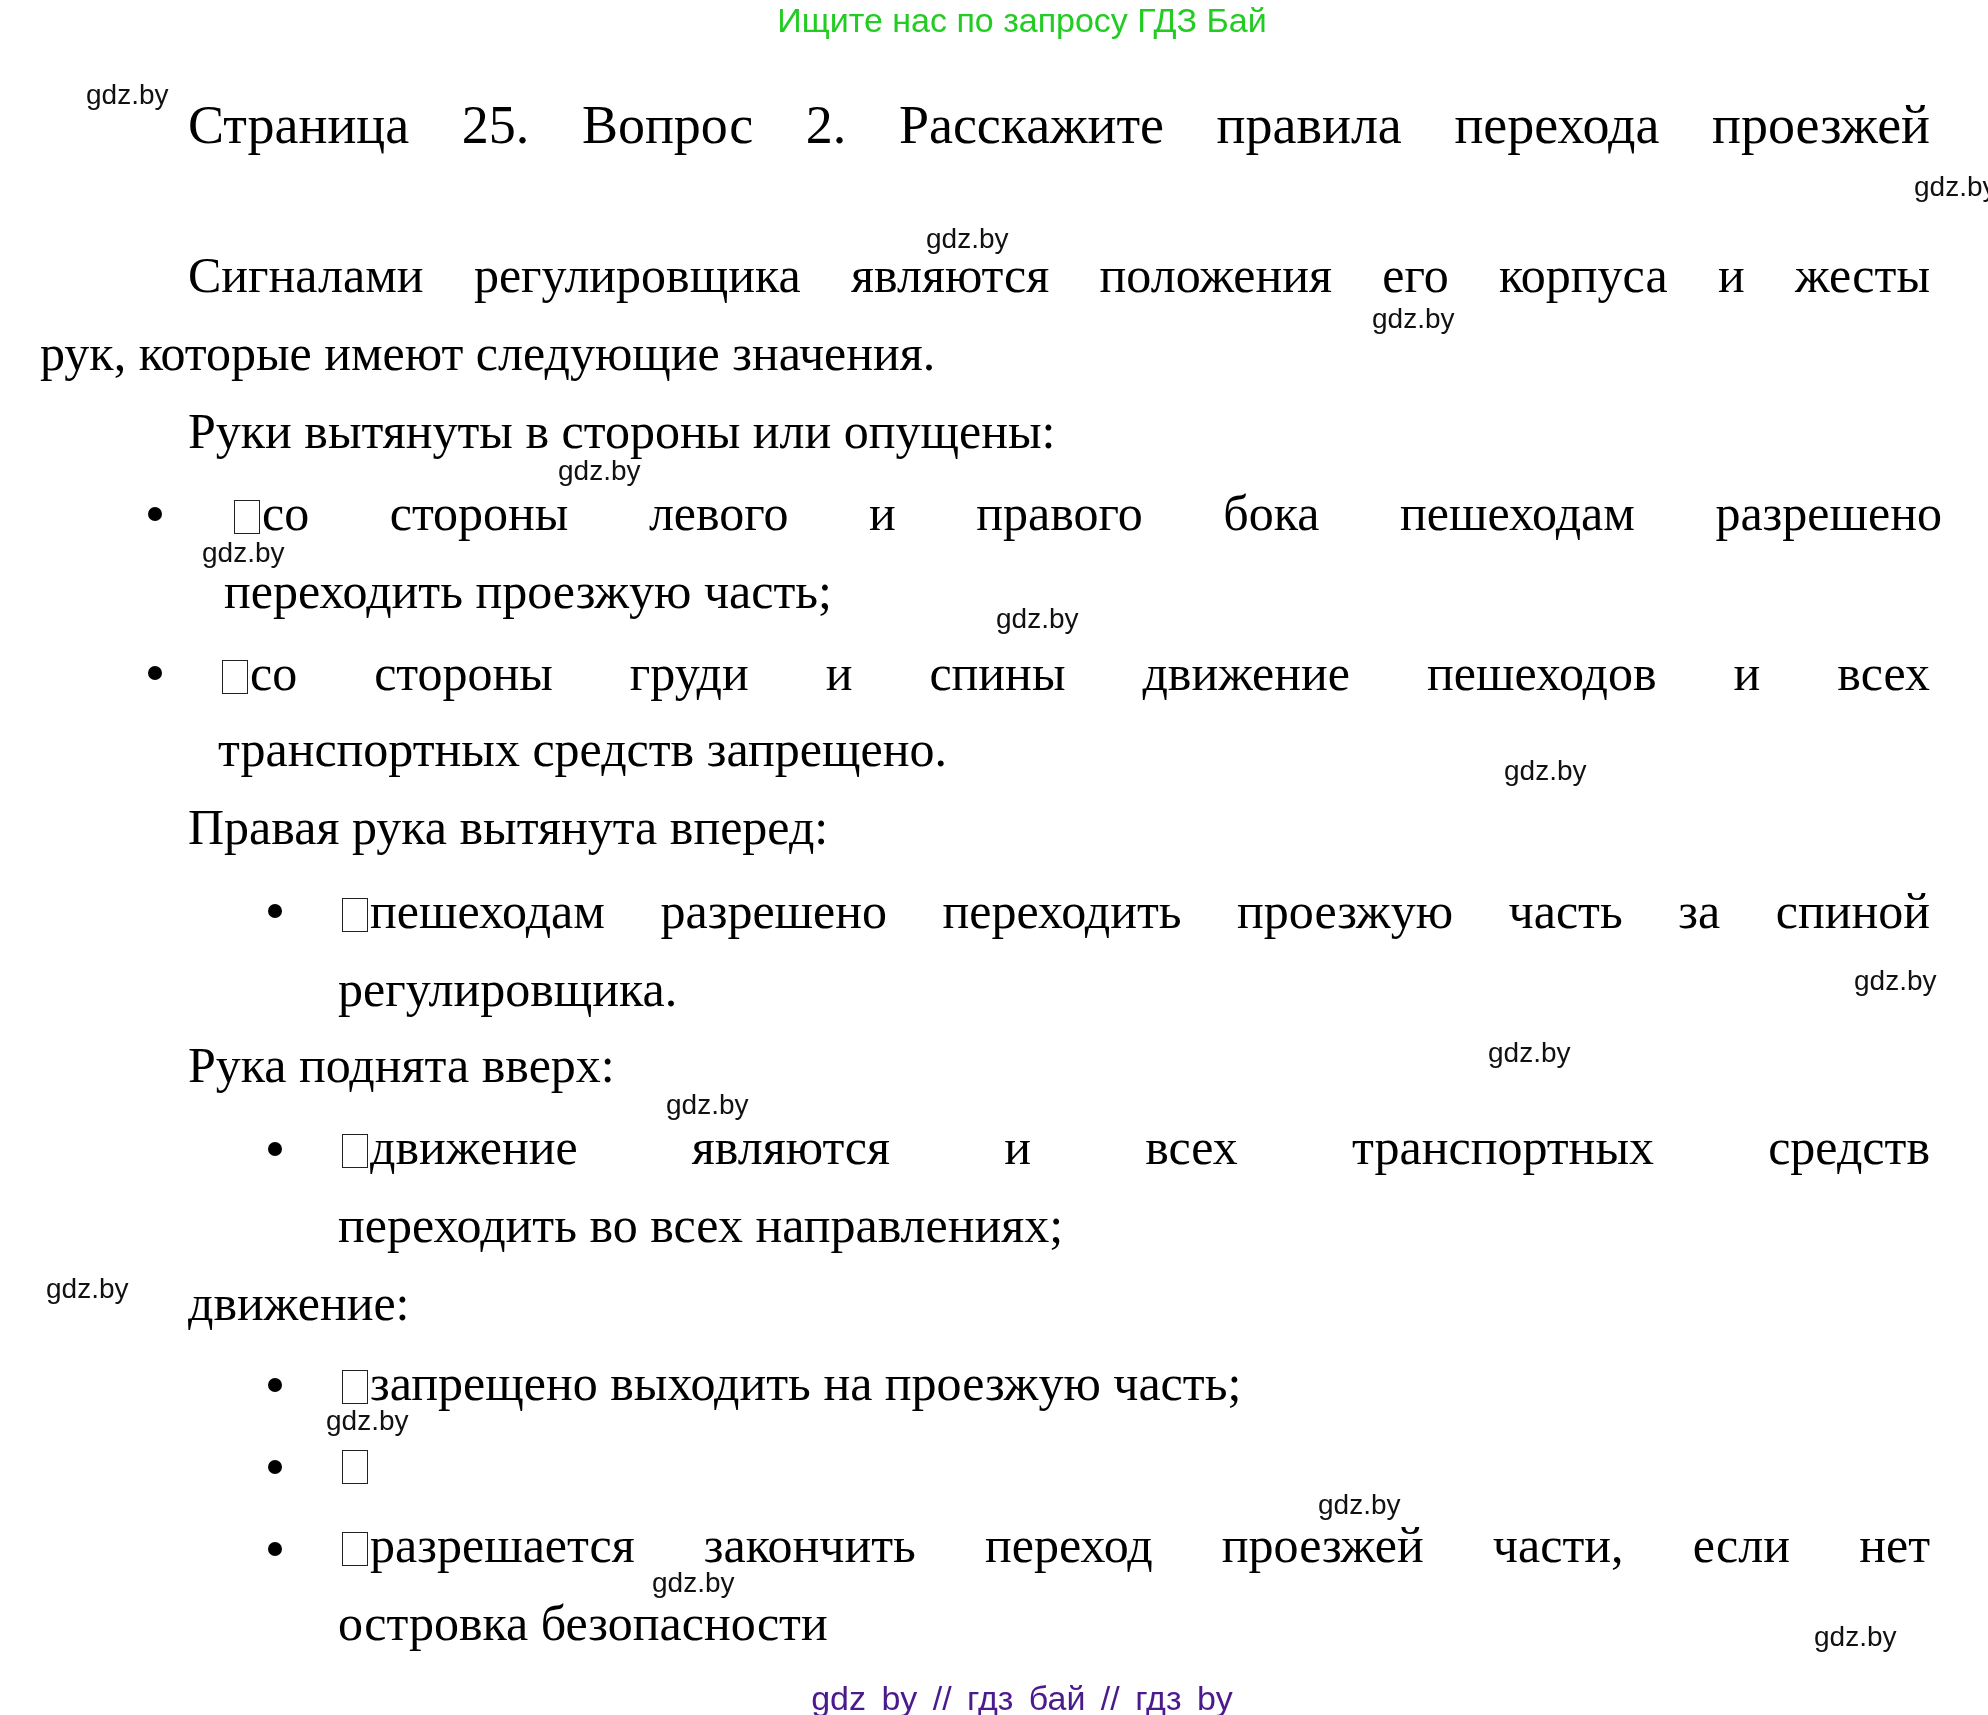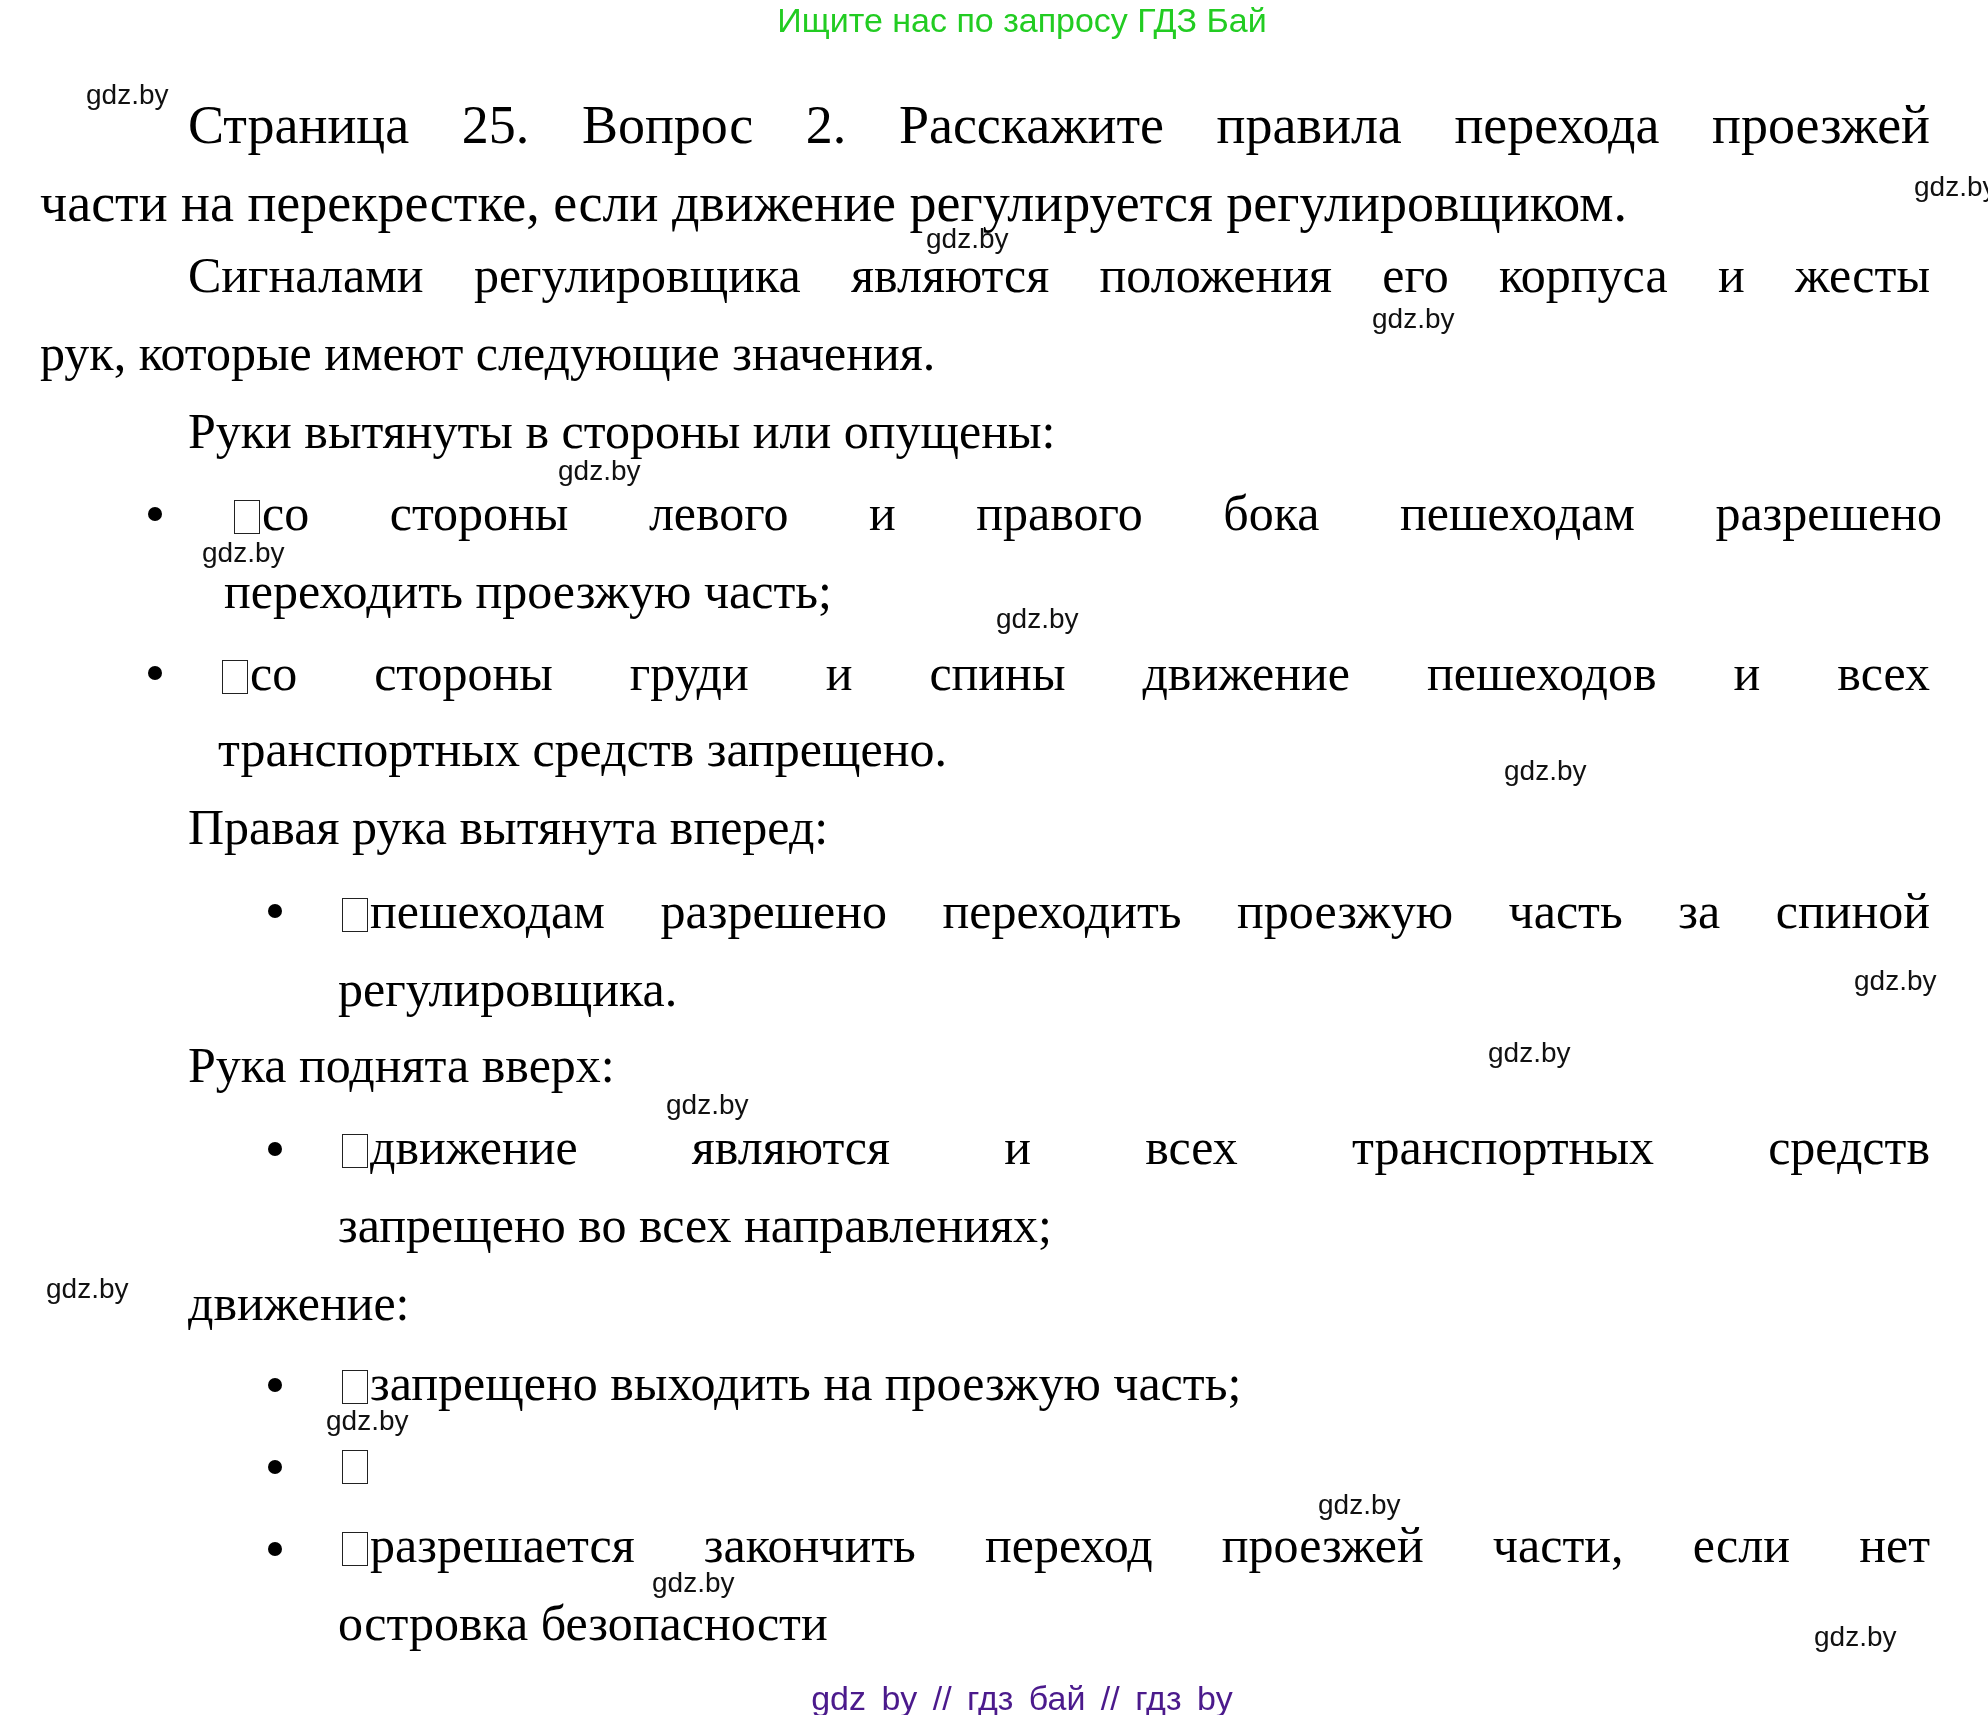--- a/index.html
+++ b/index.html
@@ -34,21 +34,20 @@
 <span class="wm sans" style="left:1460px;top:1038px">gdz.by</span>
 <span class="wm sans" style="left:638px;top:1090px">gdz.by</span>
 <span class="wm sans" style="left:18px;top:1274px">gdz.by</span>
 <span class="wm sans" style="left:298px;top:1406px">gdz.by</span>
 <span class="wm sans" style="left:1290px;top:1490px">gdz.by</span>
 <span class="wm sans" style="left:624px;top:1568px">gdz.by</span>
 <span class="wm sans" style="left:1786px;top:1622px">gdz.by</span>
 
 <div class="title serif">
   <span class="l1">Страница 25. Вопрос 2. Расскажите правила перехода проезжей</span>
-  <span class="l2">части на перекрестке, если движение регулируется регулировщиком.</span>
 </div>
 
 <div class="para serif justify" style="left:188px;top:236px;width:1742px">Сигналами регулировщика являются положения его корпуса и жесты</div>
 <div class="para serif" style="left:40px;top:314px">рук, которые имеют следующие значения.</div>
 
 <div class="para serif" style="left:188px;top:392px">Руки вытянуты в стороны или опущены:</div>
 <span class="bullet" style="left:148px;top:507px"></span>
 <div class="para serif justify" style="left:234px;top:474px;width:1708px"><span class="box"></span><span>со стороны левого и правого бока пешеходам разрешено</span></div>
 <div class="para serif" style="left:224px;top:552px">переходить проезжую часть;</div>
 <span class="bullet" style="left:148px;top:666px"></span>
@@ -56,21 +55,21 @@
 <div class="para serif" style="left:218px;top:710px">транспортных средств запрещено.</div>
 
 <div class="para serif" style="left:188px;top:788px">Правая рука вытянута вперед:</div>
 <span class="bullet" style="left:268px;top:904px"></span>
 <div class="para serif justify" style="left:342px;top:872px;width:1588px"><span class="box"></span><span>пешеходам разрешено переходить проезжую часть за спиной</span></div>
 <div class="para serif" style="left:338px;top:950px">регулировщика.</div>
 
 <div class="para serif" style="left:188px;top:1026px">Рука поднята вверх:</div>
 <span class="bullet" style="left:268px;top:1142px"></span>
 <div class="para serif justify" style="left:342px;top:1108px;width:1588px"><span class="box"></span><span>движение являются и всех транспортных средств</span></div>
-<div class="para serif" style="left:338px;top:1186px">запрещено во всех направлениях;</div>
+<div class="para serif" style="left:338px;top:1186px">переходить во всех направлениях;</div>
 
 <div class="para serif" style="left:188px;top:1264px">движение:</div>
 <span class="bullet" style="left:268px;top:1378px"></span>
 <div class="para serif" style="left:342px;top:1344px"><span class="box"></span><span>запрещено выходить на проезжую часть;</span></div>
 <span class="bullet" style="left:268px;top:1460px"></span>
 <div class="para serif" style="left:342px;top:1424px"><span class="box"></span></div>
 <span class="bullet" style="left:268px;top:1542px"></span>
 <div class="para serif justify" style="left:342px;top:1506px;width:1588px"><span class="box"></span><span>разрешается закончить переход проезжей части, если нет</span></div>
 <div class="para serif" style="left:338px;top:1584px">островка безопасности</div>
 

